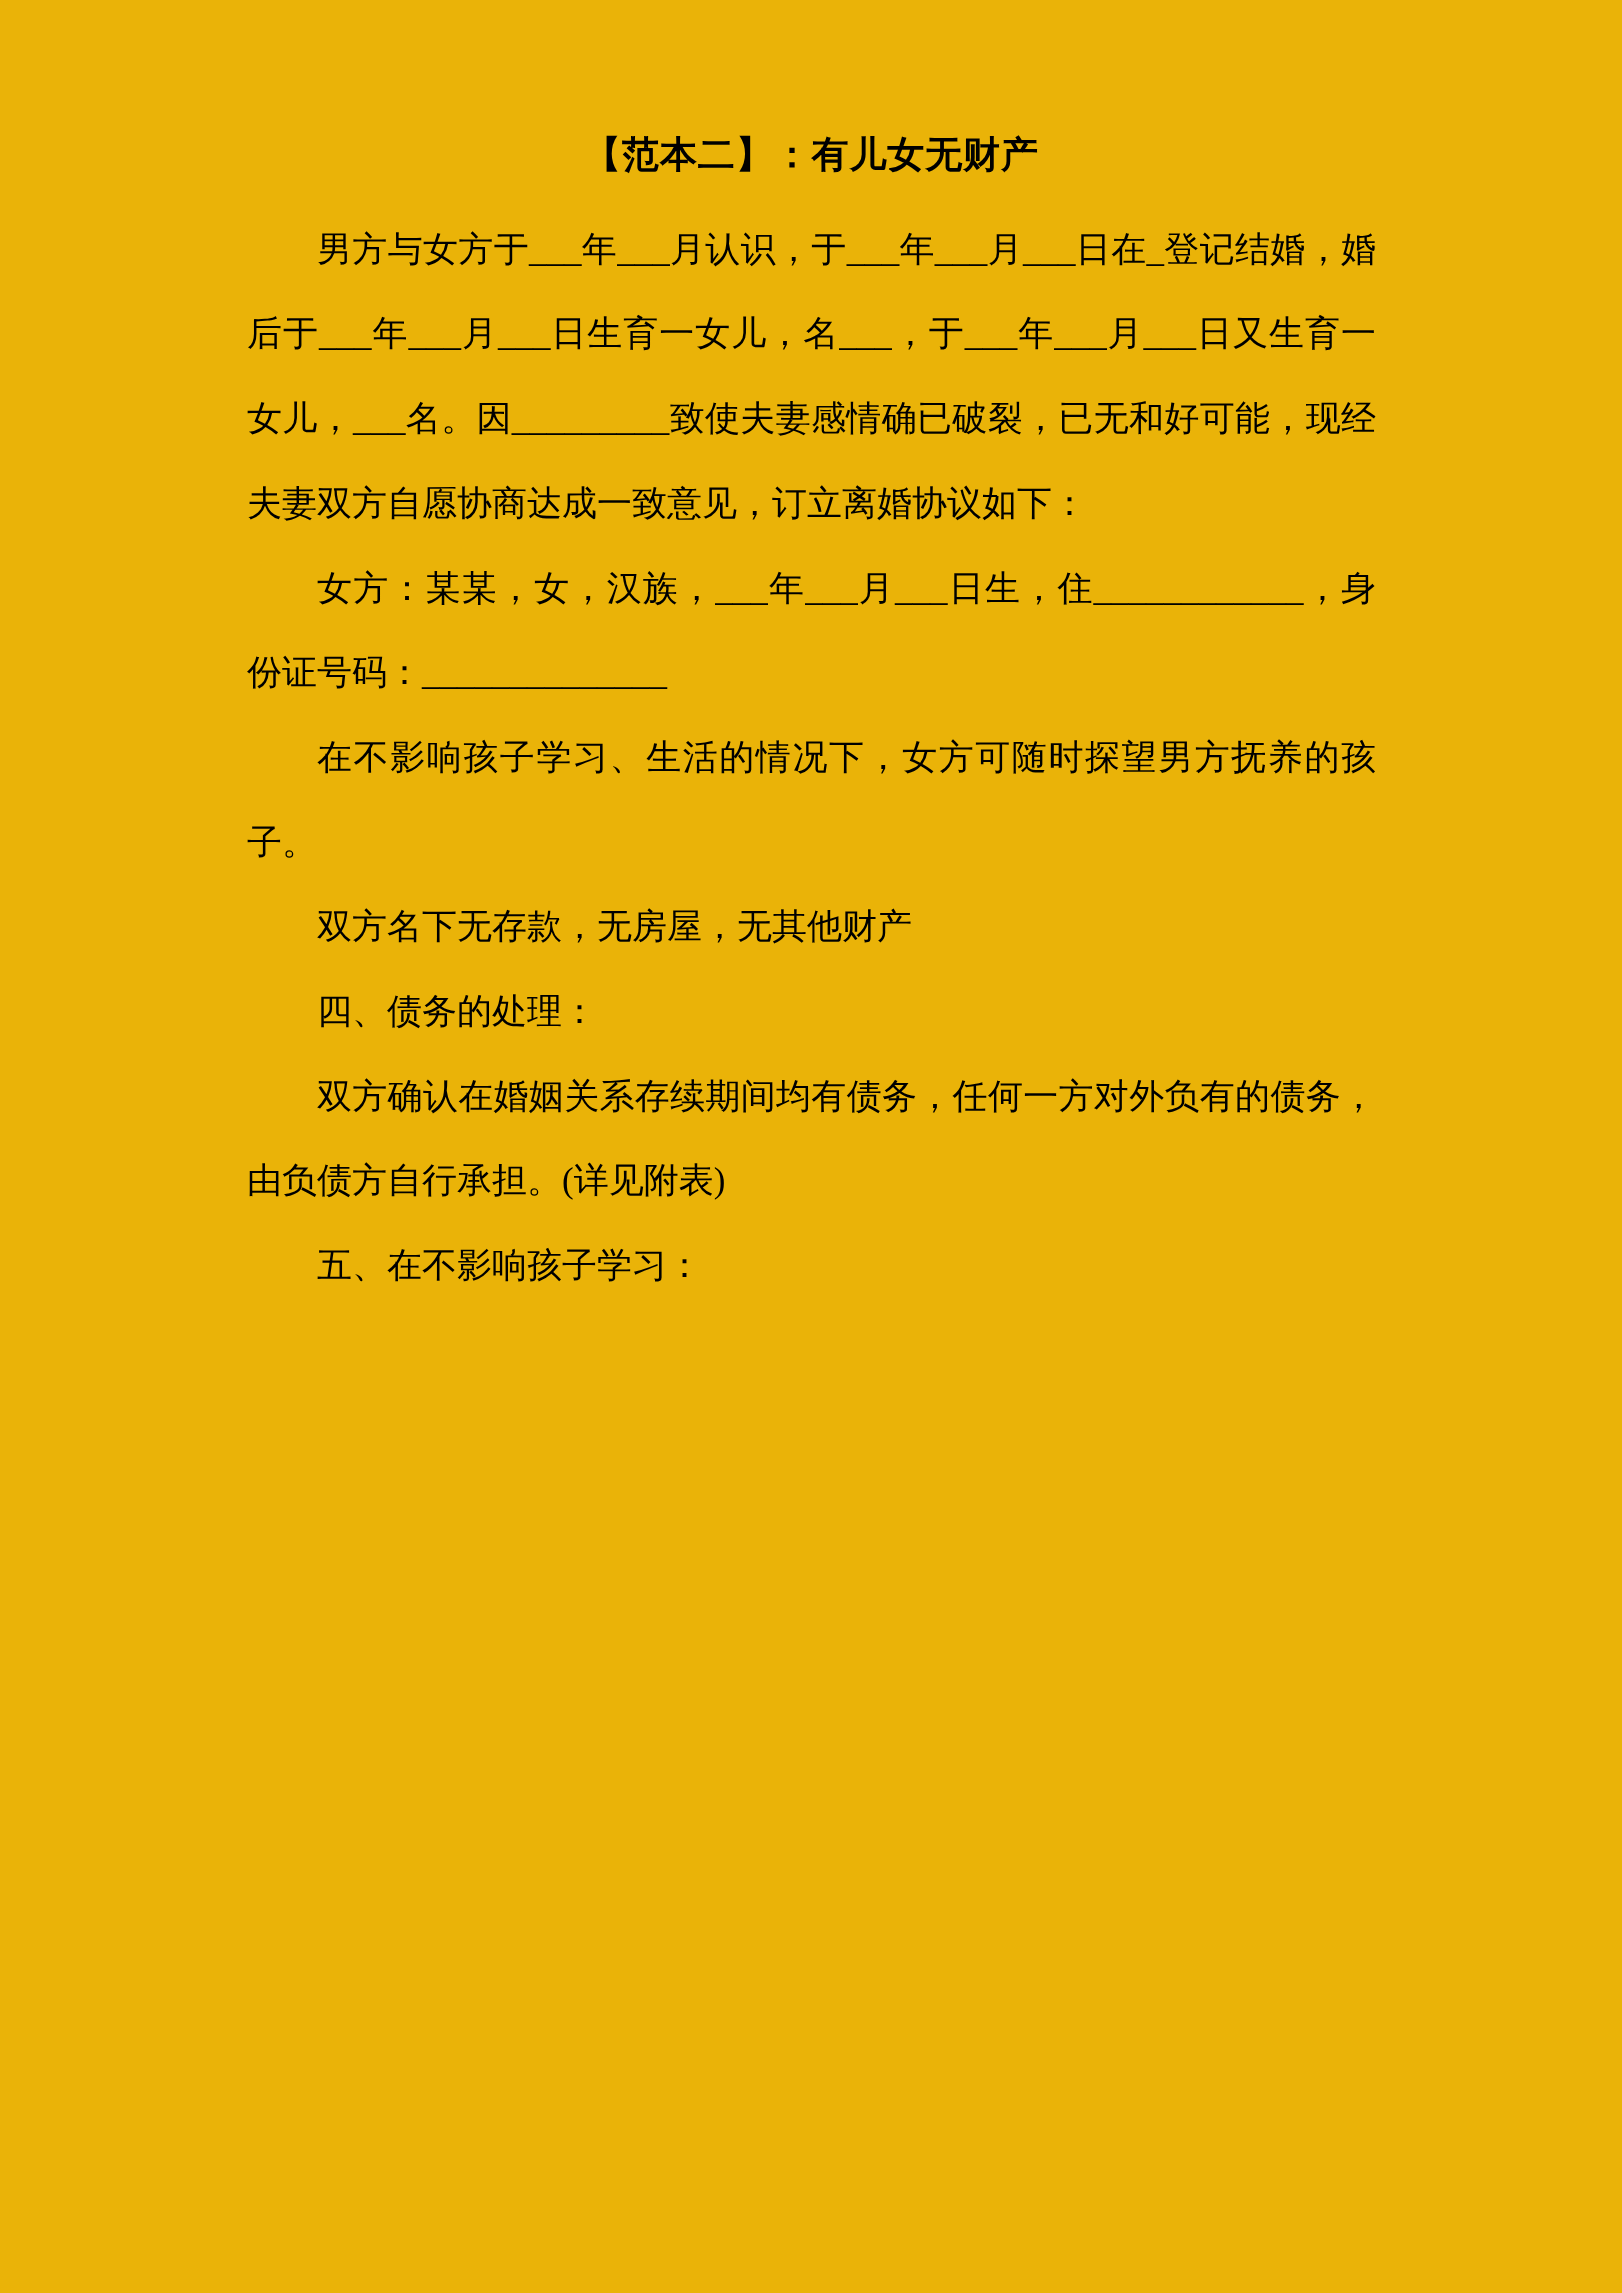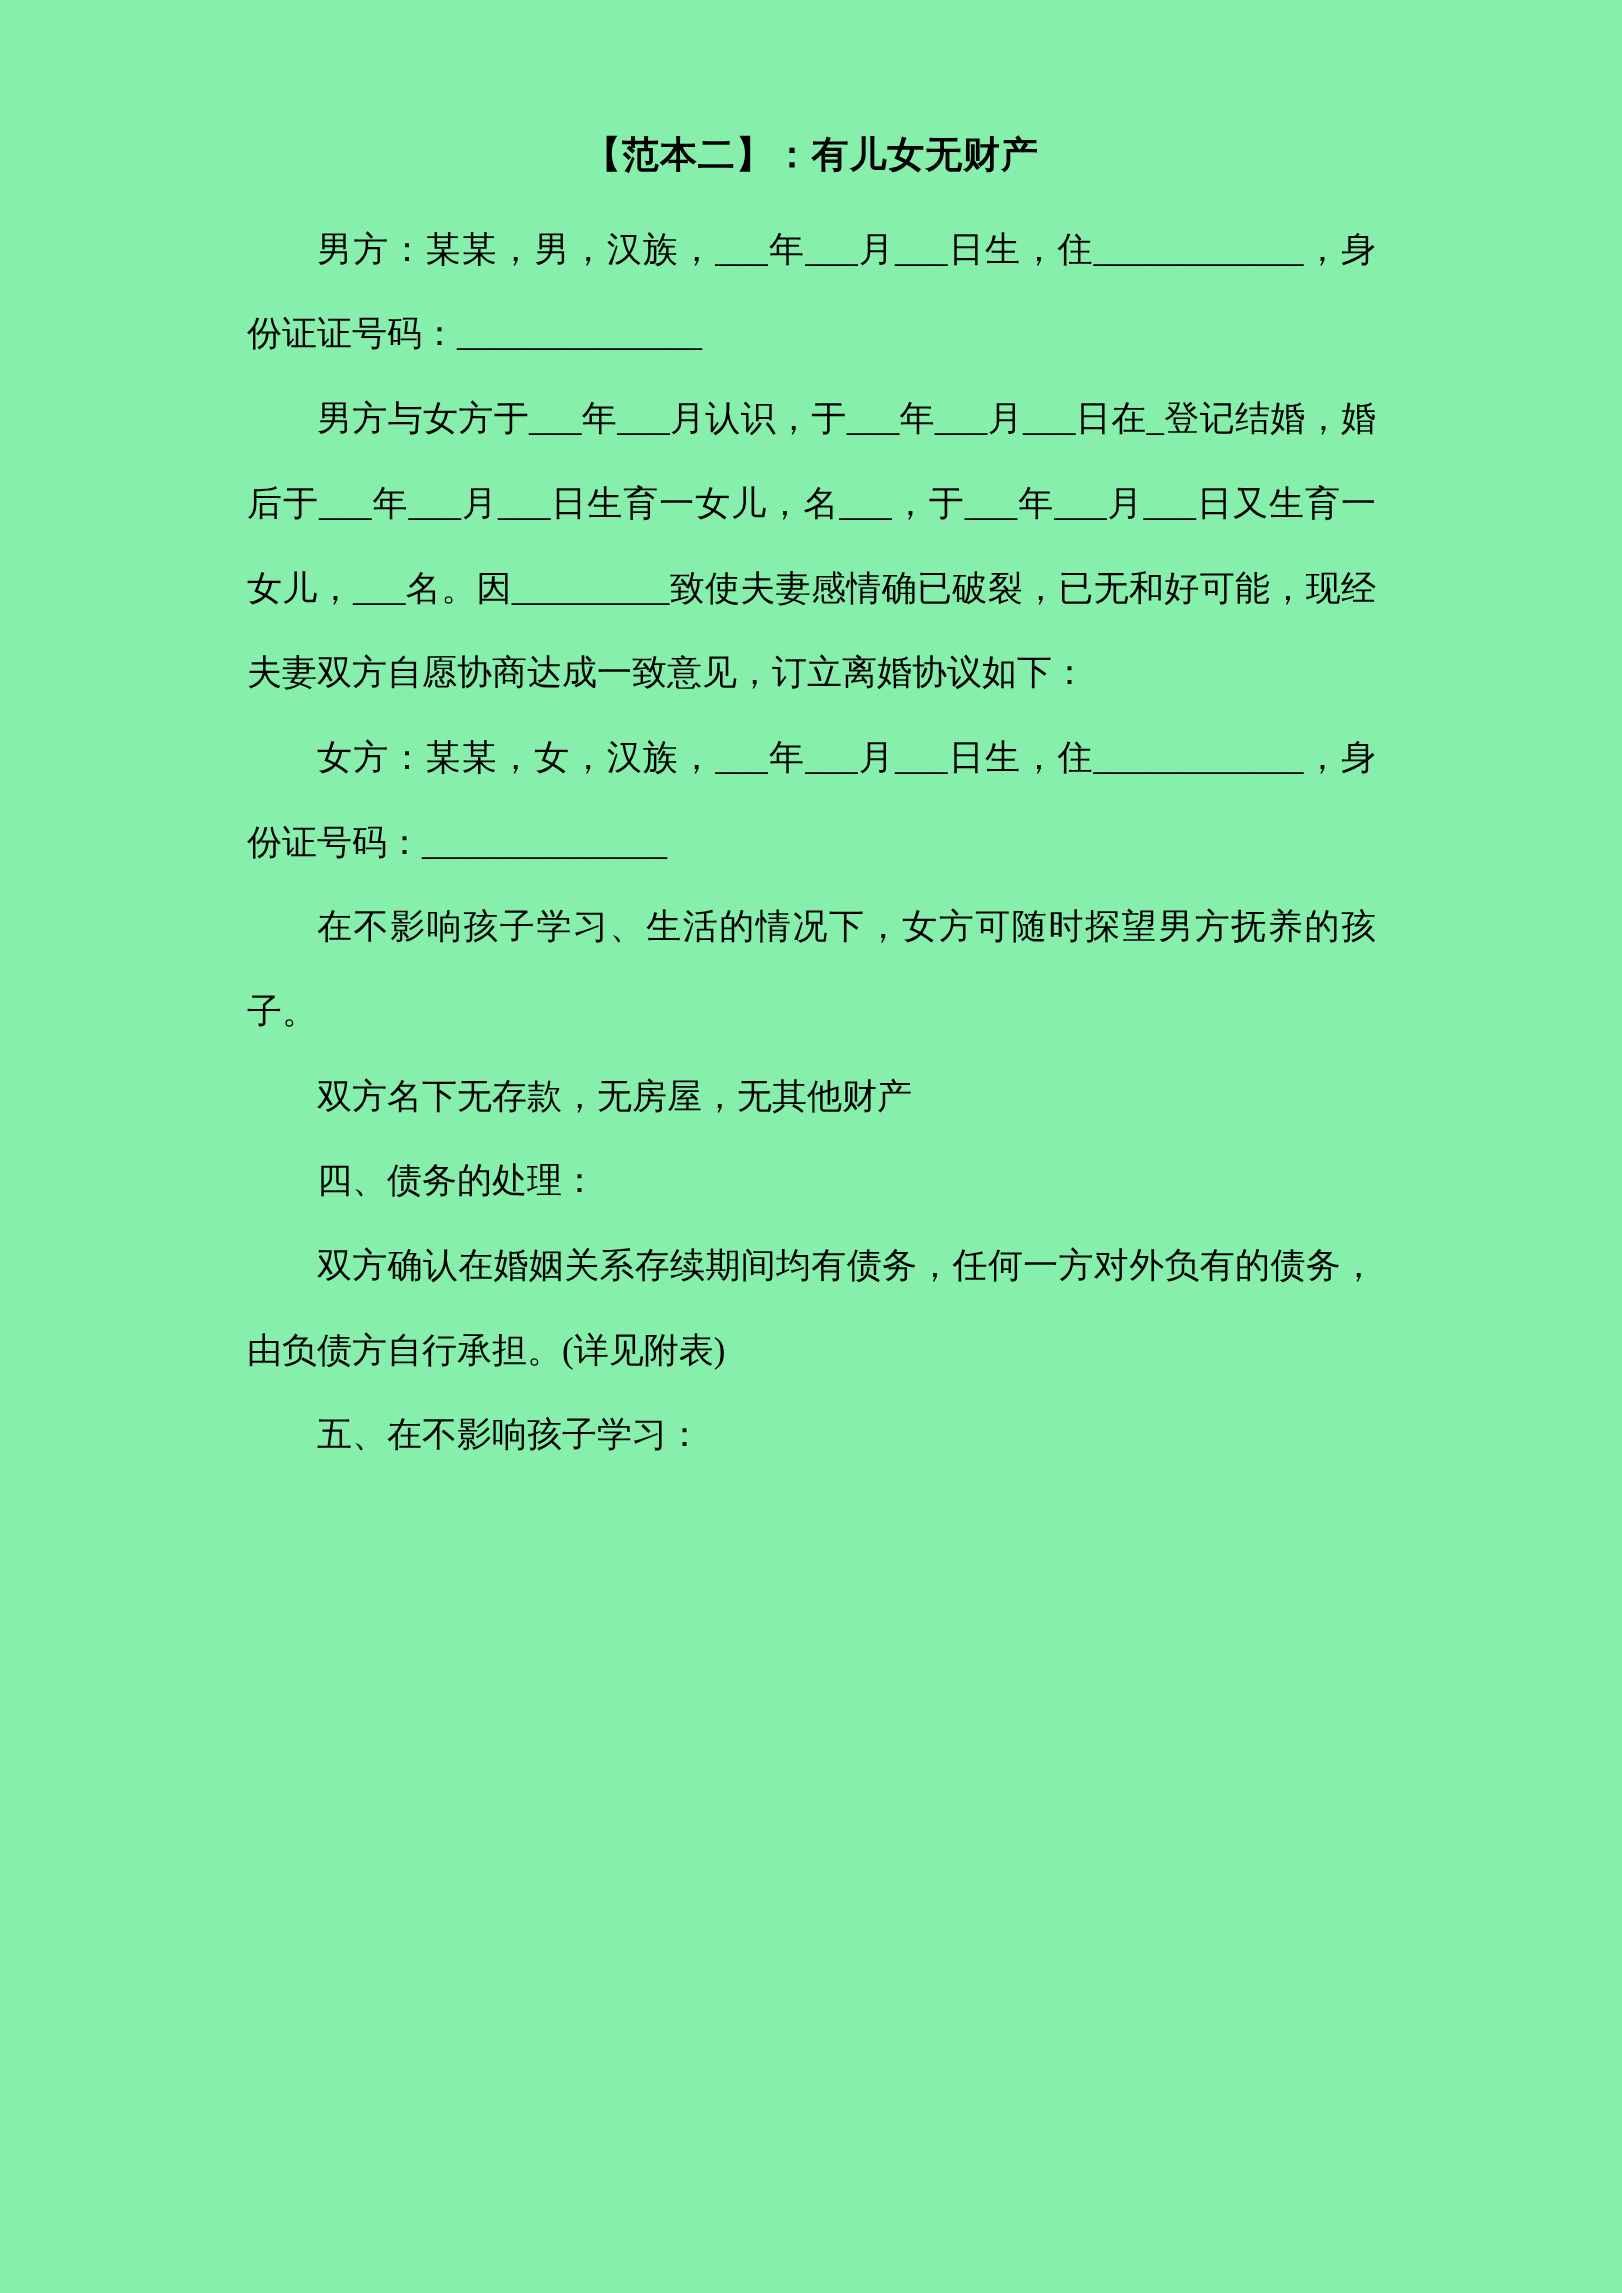--- a/index.html
+++ b/index.html
@@ -5,21 +5,21 @@
   html, body {
     margin: 0;
     padding: 0;
     background: #ffffff;
   }
   .page {
     position: relative;
     width: 1623px;
     height: 2294px;
     margin: 0 auto;
-    background: #86efac;
+    background: #eab308;
     box-sizing: border-box;
     padding: 125px 247px 0 247px;
     font-family: "Liberation Serif", "DejaVu Serif", serif;
     color: #000000;
   }
   .doc-title {
     font-size: 37px;
     font-weight: bold;
     text-align: center;
     line-height: 1.6;
@@ -37,21 +37,20 @@
     word-break: break-all;
   }
 </style>
 </head>
 <body>
 
 <div class="page">
   <h1 class="doc-title">【范本二】：有儿女无财产</h1>
 
   <div class="doc-body">
-    <p>男方：某某，男，汉族，___年___月___日生，住____________，身份证证号码：______________</p>
     <p>男方与女方于___年___月认识，于___年___月___日在_登记结婚，婚后于___年___月___日生育一女儿，名___，于___年___月___日又生育一女儿，___名。因_________致使夫妻感情确已破裂，已无和好可能，现经夫妻双方自愿协商达成一致意见，订立离婚协议如下：</p>
     <p>女方：某某，女，汉族，___年___月___日生，住____________，身份证号码：______________</p>
     <p>在不影响孩子学习、生活的情况下，女方可随时探望男方抚养的孩子。</p>
     <p>双方名下无存款，无房屋，无其他财产</p>
     <p>四、债务的处理：</p>
     <p>双方确认在婚姻关系存续期间均有债务，任何一方对外负有的债务，由负债方自行承担。(详见附表)</p>
     <p>五、在不影响孩子学习：</p>
   </div>
 </div>
 

